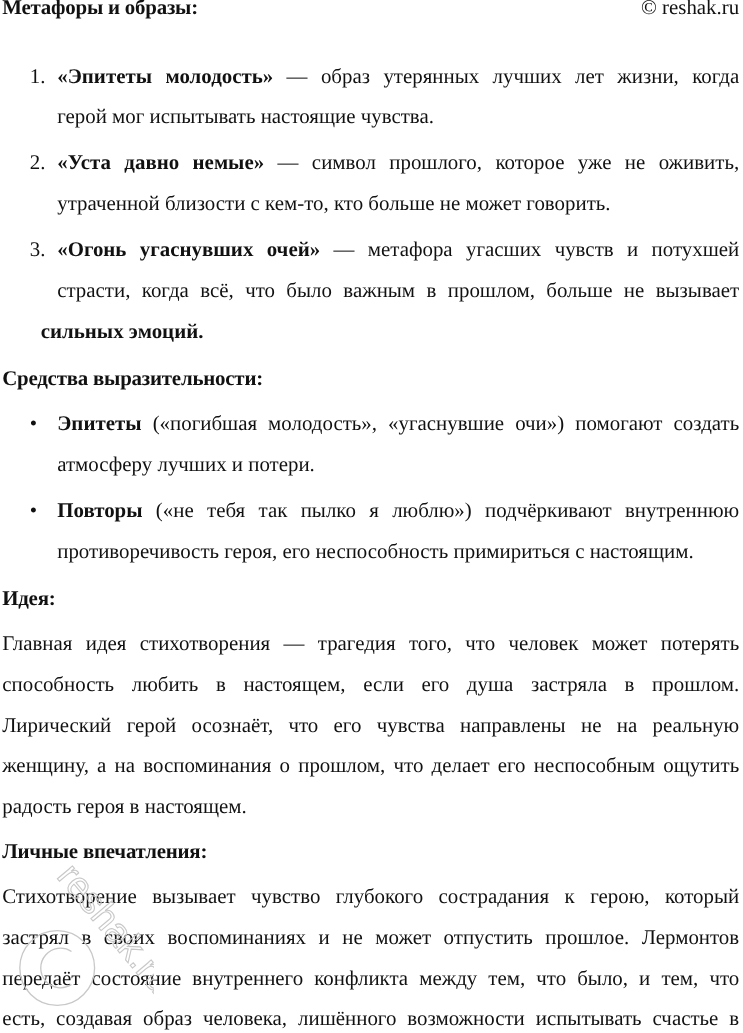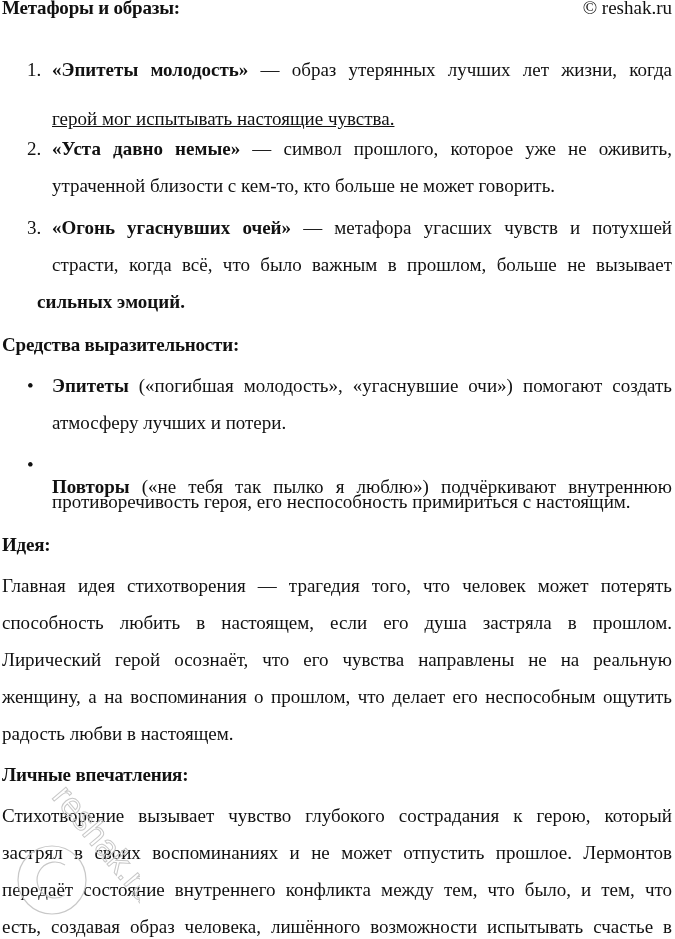--- a/index.html
+++ b/index.html
@@ -32,21 +32,21 @@
 
 <div class="page">
 
   <div class="heading" style="top:-3px;">Метафоры и образы:</div>
   <div class="copyright">© reshak.ru</div>
 
   <div>
     <div>
       <span class="marker" style="left:27px; top:59px;">1.</span>
       <div class="line justify" style="left:52px; top:59px; width:620px;"><b>«Эпитеты молодость»</b><span> — образ утерянных лучших лет жизни, когда</span></div>
-      <div class="line" style="left:52px; top:108px;text-decoration:underline;">герой мог испытывать настоящие чувства.</div>
+      <div class="line" style="left:52px; top:96px;">герой мог испытывать настоящие чувства.</div>
     </div>
     <div>
       <span class="marker" style="left:27px; top:138px;">2.</span>
       <div class="line justify" style="left:52px; top:138px; width:620px;"><b>«Уста давно немые»</b><span> — символ прошлого, которое уже не оживить,</span></div>
       <div class="line" style="left:52px; top:175px;">утраченной близости с кем-то, кто больше не может говорить.</div>
     </div>
     <div>
       <span class="marker" style="left:27px; top:217px;">3.</span>
       <div class="line justify" style="left:52px; top:217px; width:620px;"><b>«Огонь угаснувших очей»</b><span> — метафора угасших чувств и потухшей</span></div>
       <div class="line justify" style="left:52px; top:254px; width:620px;">страсти, когда всё, что было важным в прошлом, больше не вызывает</div>
@@ -57,33 +57,33 @@
   <div class="heading" style="top:334px;text-align:right;">Средства выразительности:</div>
 
   <div>
     <div>
       <span class="marker" style="left:27px; top:375px;">•</span>
       <div class="line justify" style="left:52px; top:375px; width:620px;"><b>Эпитеты</b><span> («погибшая молодость», «угаснувшие очи») помогают создать</span></div>
       <div class="line" style="left:52px; top:412px;">атмосферу лучших и потери.</div>
     </div>
     <div>
       <span class="marker" style="left:27px; top:454px;">•</span>
-      <div class="line justify" style="left:52px; top:476px; width:620px;"><b>Повторы</b><span> («не тебя так пылко я люблю») подчёркивают внутреннюю</span></div>
+      <div class="line justify" style="left:52px; top:454px; width:620px;"><b>Повторы</b><span> («не тебя так пылко я люблю») подчёркивают внутреннюю</span></div>
       <div class="line" style="left:52px; top:491px;">противоречивость героя, его неспособность примириться с настоящим.</div>
     </div>
   </div>
 
   <div class="heading" style="top:534px;">Идея:</div>
 
   <div>
     <div class="line justify" style="left:2px; top:575px; width:670px;">Главная идея стихотворения — трагедия того, что человек может потерять</div>
     <div class="line justify" style="left:2px; top:612px; width:670px;">способность любить в настоящем, если его душа застряла в прошлом.</div>
     <div class="line justify" style="left:2px; top:649px; width:670px;">Лирический герой осознаёт, что его чувства направлены не на реальную</div>
     <div class="line justify" style="left:2px; top:686px; width:670px;">женщину, а на воспоминания о прошлом, что делает его неспособным ощутить</div>
-    <div class="line" style="left:2px; top:723px;">радость любви в настоящем.</div>
+    <div class="line" style="left:2px; top:723px;">радость героя в настоящем.</div>
   </div>
 
   <div class="heading" style="top:764px;">Личные впечатления:</div>
 
   <div>
     <div class="line justify" style="left:2px; top:805px; width:670px;">Стихотворение вызывает чувство глубокого сострадания к герою, который</div>
     <div class="line justify" style="left:2px; top:842px; width:670px;">застрял в своих воспоминаниях и не может отпустить прошлое. Лермонтов</div>
     <div class="line justify" style="left:2px; top:879px; width:670px;">передаёт состояние внутреннего конфликта между тем, что было, и тем, что</div>
     <div class="line justify" style="left:2px; top:916px; width:670px;">есть, создавая образ человека, лишённого возможности испытывать счастье в</div>
 

